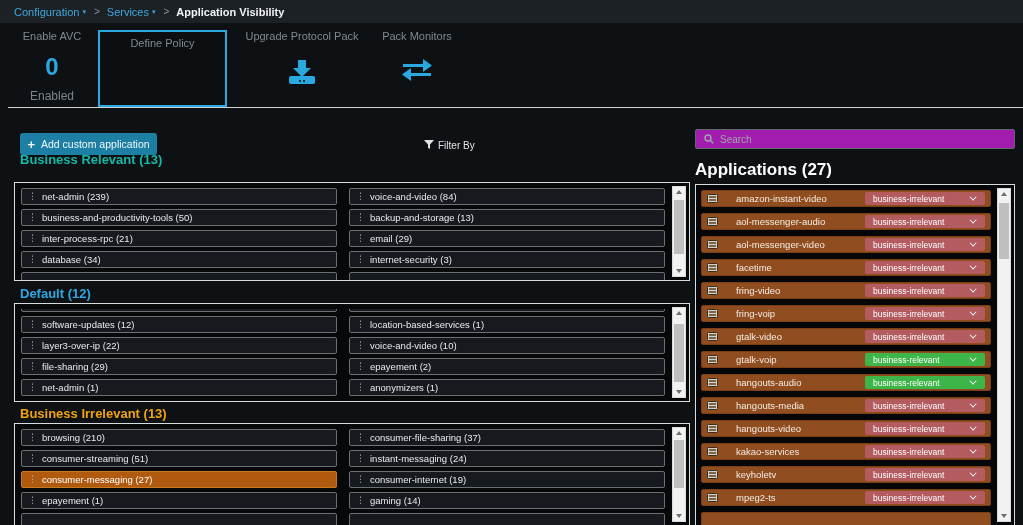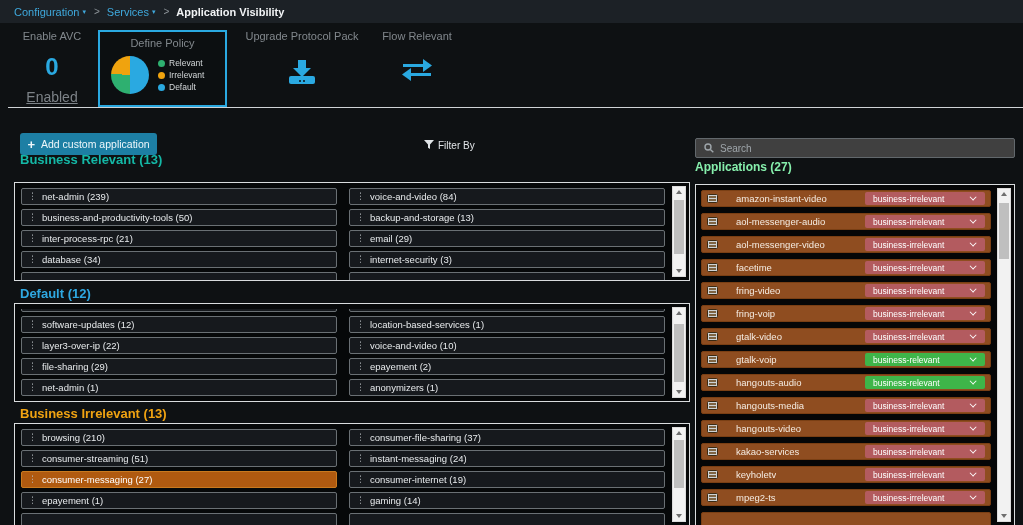--- a/index.html
+++ b/index.html
@@ -15,21 +15,21 @@
   }
   .bc-link { color:#3fa9dd; cursor:pointer; }
   .bc-caret { color:#3fa9dd; font-size:7px; margin:0 1px 0 3px; }
   .bc-sep { color:#8d9499; margin:0 7px; font-size:10px; }
   .bc-current { color:#f2f4f6; font-weight:bold; }
   
   .tab { position:absolute; top:30px; text-align:center; cursor:pointer; }
   .tab-label { font-size:11px; color:#82888d; }
   .tab-avc { left:8px; width:88px;text-align:center; }
   .avc-count { font-size:24px; font-weight:bold; color:#2aa9e1; margin-top:11px; }
-  .avc-sub { font-size:14px; color:#7d8388; margin-top:8px;text-decoration:underline; }
+  .avc-sub { font-size:12px; color:#7d8388; margin-top:8px; }
   .tab-policy {
     left:98px; width:129px; height:77px; border:2px solid #2aa9e1;
     background:#0c0f11; padding-top:5px;
   }
   .policy-body { display:flex; align-items:center; margin-top:7px; padding-left:11px; }
   .pie {
     width:38px; height:38px; border-radius:50%;
     background: conic-gradient(#2aa9e1 0 50%, #2eb070 50% 76%, #f0a30e 76% 100%);
   }
   .legend { margin-left:9px; text-align:left; }
@@ -53,35 +53,35 @@
     position:absolute; left:478px; top:131px; width:194px; height:21px;
     background:#14171a; border:1px solid #62686c; border-radius:2px;
     display:flex; align-items:center; padding:0 9px; font-size:10px; color:#c9ced2; cursor:pointer;
   }
   .select-caret {
     margin-left:auto; width:0; height:0;
     border-left:4px solid transparent; border-right:4px solid transparent;
     border-top:5px solid #aeb4b8;
   }
   .search-box {
-    position:absolute; left:695px; top:138px; width:320px; height:20px;
-    background:#404040; border:1px solid #62686c; border-radius:2px;
+    position:absolute; left:695px; top:129px; width:320px; height:20px;
+    background:#a21caf; border:1px solid #62686c; border-radius:2px;
     display:flex; align-items:center; gap:6px; padding:0 8px;
   }
   .search-box input {
     background:transparent; border:none; outline:none; color:#c9ced2;
     font-size:10px; width:100%; font-family:"Liberation Sans", sans-serif;
   }
   .search-box input::placeholder { color:#9fa6ab; }
   
   .sec-h { position:absolute; left:20px; font-size:13px; font-weight:bold; }
   .h-br { top:152px; color:#14b8a6; }
   .h-def { top:286px; color:#2fa8e1; }
   .h-bi { top:406px; color:#f0a312; }
-  .h-apps { position:absolute; left:695px; top:160px; font-size:12px; font-weight:bold; color:#86efac; }
+  .h-apps { position:absolute; left:695px; top:160px; font-size:17px; font-weight:bold; color:#ffffff; }
   
   .panel {
     position:absolute; left:14px; width:676px; background:#060809;
     border:1px solid #d9dcde; overflow:hidden;
   }
   .p-br  { top:182px; height:99px; }
   .p-def { top:303px; height:99px; }
   .p-bi  { top:423px; height:103px; }
   .cols { position:absolute; left:6px; top:5px; right:24px; bottom:0; display:flex; gap:12px; overflow:hidden; }
   .col { flex:1; min-width:0; }
@@ -143,54 +143,37 @@
   </div>
 
   <div class="tab tab-avc">
     <div class="tab-label">Enable AVC</div>
     <div class="avc-count">0</div>
     <div class="avc-sub">Enabled</div>
   </div>
 
   <div class="tab tab-policy">
     <div class="tab-label">Define Policy</div>
-    <div class="policy-body">
-      <div class="pie"></div>
-      <div class="legend">
-        <div class="legend-item">
-            <span class="dot" style="background: rgb(46, 176, 112);"></span>
-            <span class="legend-label">Relevant</span>
-          </div>
-        <div class="legend-item">
-            <span class="dot" style="background: rgb(240, 163, 14);"></span>
-            <span class="legend-label">Irrelevant</span>
-          </div>
-        <div class="legend-item">
-            <span class="dot" style="background: rgb(42, 169, 225);"></span>
-            <span class="legend-label">Default</span>
-          </div>
-      </div>
-    </div>
   </div>
 
   <div class="tab tab-upp">
     <div class="tab-label">Upgrade Protocol Pack</div>
     <div class="tab-icon">
       <svg width="32" height="28" viewBox="0 0 32 28">
         <rect x="12" y="2" width="8" height="9" fill="#2aa9e1"></rect>
         <polygon points="7,10 25,10 16,19" fill="#2aa9e1"></polygon>
         <rect x="3" y="18" width="26" height="8" rx="2" fill="#2aa9e1"></rect>
         <circle cx="14" cy="23" r="1" fill="#0e1113"></circle>
         <circle cx="18" cy="23" r="1" fill="#0e1113"></circle>
       </svg>
     </div>
   </div>
 
   <div class="tab tab-flow">
-    <div class="tab-label">Flow Relevant</div>
+    <div class="tab-label">Pack Monitors</div>
     <div class="tab-icon">
       <svg width="32" height="24" viewBox="0 0 32 24">
         <rect x="2" y="6" width="21" height="3" fill="#2aa9e1"></rect>
         <polygon points="22,1 31,7.5 22,14" fill="#2aa9e1"></polygon>
         <rect x="9" y="15" width="21" height="3" fill="#2aa9e1"></rect>
         <polygon points="10,10 1,16.5 10,23" fill="#2aa9e1"></polygon>
       </svg>
     </div>
   </div>
 

